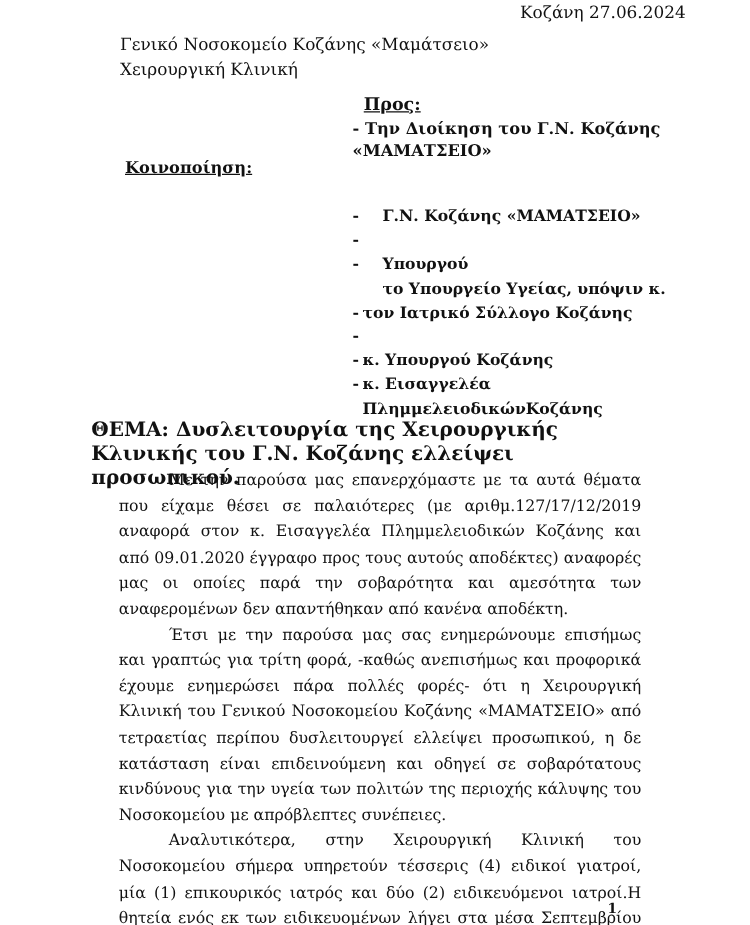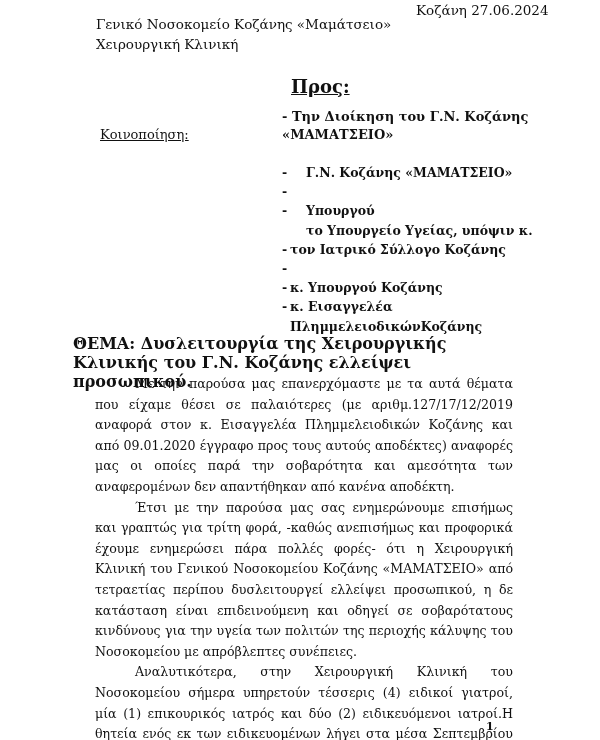--- a/index.html
+++ b/index.html
@@ -1,21 +1,21 @@
 <!DOCTYPE html>
 <html><head>
   <meta charset="utf-8">
   <style>
     html, body { margin: 0; padding: 0; background: #fff; }
     body { width: 600px; height: 740px; position: relative; overflow: hidden; color: #111; font-family: "DejaVu Serif", serif; }
-    .hdr { position: absolute; left: 96px; top: 14px; font-size: 13.5px; line-height: 20px; }
+    .hdr { position: absolute; left: 96px; top: 26px; font-size: 13.5px; line-height: 20px; }
     .date { position: absolute; left: 416px; top: 2px; font-size: 13.5px; }
-    .pros { position: absolute; left: 291px; top: 76px; font-size: 18px; text-decoration: underline; font-weight: bold; }
-    .to-list { position: absolute; left: 282px; top: 108px; font-size: 13px; font-weight: bold; line-height: 18px; }
-    .koin { position: absolute; left: 100px; top: 127px; font-size: 13px; font-weight: normal; text-decoration: underline; }
+    .pros { position: absolute; left: 291px; top: 76px; font-size: 14px; text-decoration: underline; font-weight: bold; }
+    .to-list { position: absolute; left: 282px; top: 95px; font-size: 13px; font-weight: bold; line-height: 18px; }
+    .koin { position: absolute; left: 100px; top: 127px; font-size: 13px; font-weight: bold; text-decoration: underline; }
     .cc { position: absolute; left: 282px; top: 163px; font-size: 12.5px; font-weight: bold; line-height: 19.2px; width: 300px; }
     .cc .item { display: flex; }
     .cc .item .dash { width: 20px; flex: 0 0 20px; }
     .cc .item.hang .dash { width: 24px; flex: 0 0 24px; }
     .cc .item.short .dash { width: 8px; flex: 0 0 8px; }
     .subject { position: absolute; left: 73px; top: 334px; font-size: 16px; font-weight: bold; line-height: 19px; width: 440px; }
     .body { position: absolute; left: 95px; top: 374px; width: 418px; font-size: 12.6px; line-height: 20.6px; text-align: justify; }
     .body p { margin: 0; text-indent: 40px; }
     .pnum { position: absolute; left: 486px; top: 720px; font-size: 11px; font-weight: bold; }
   </style>

